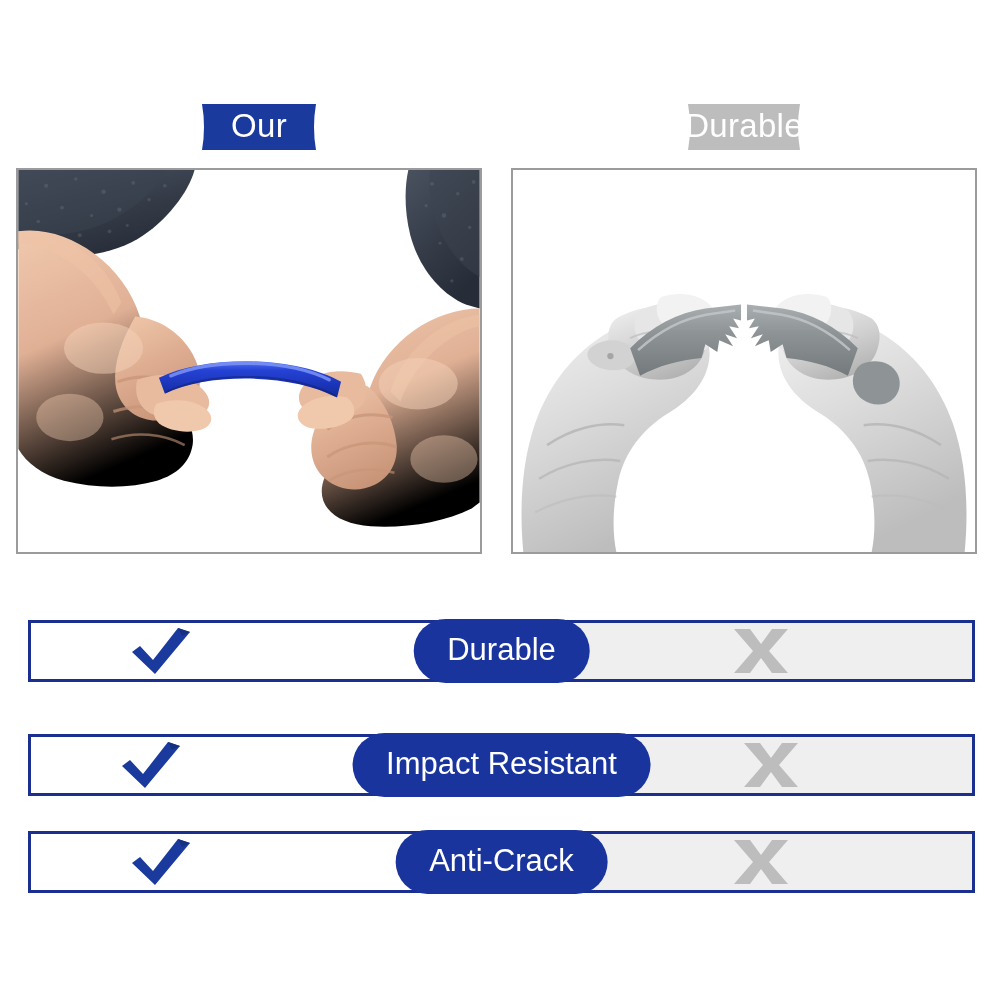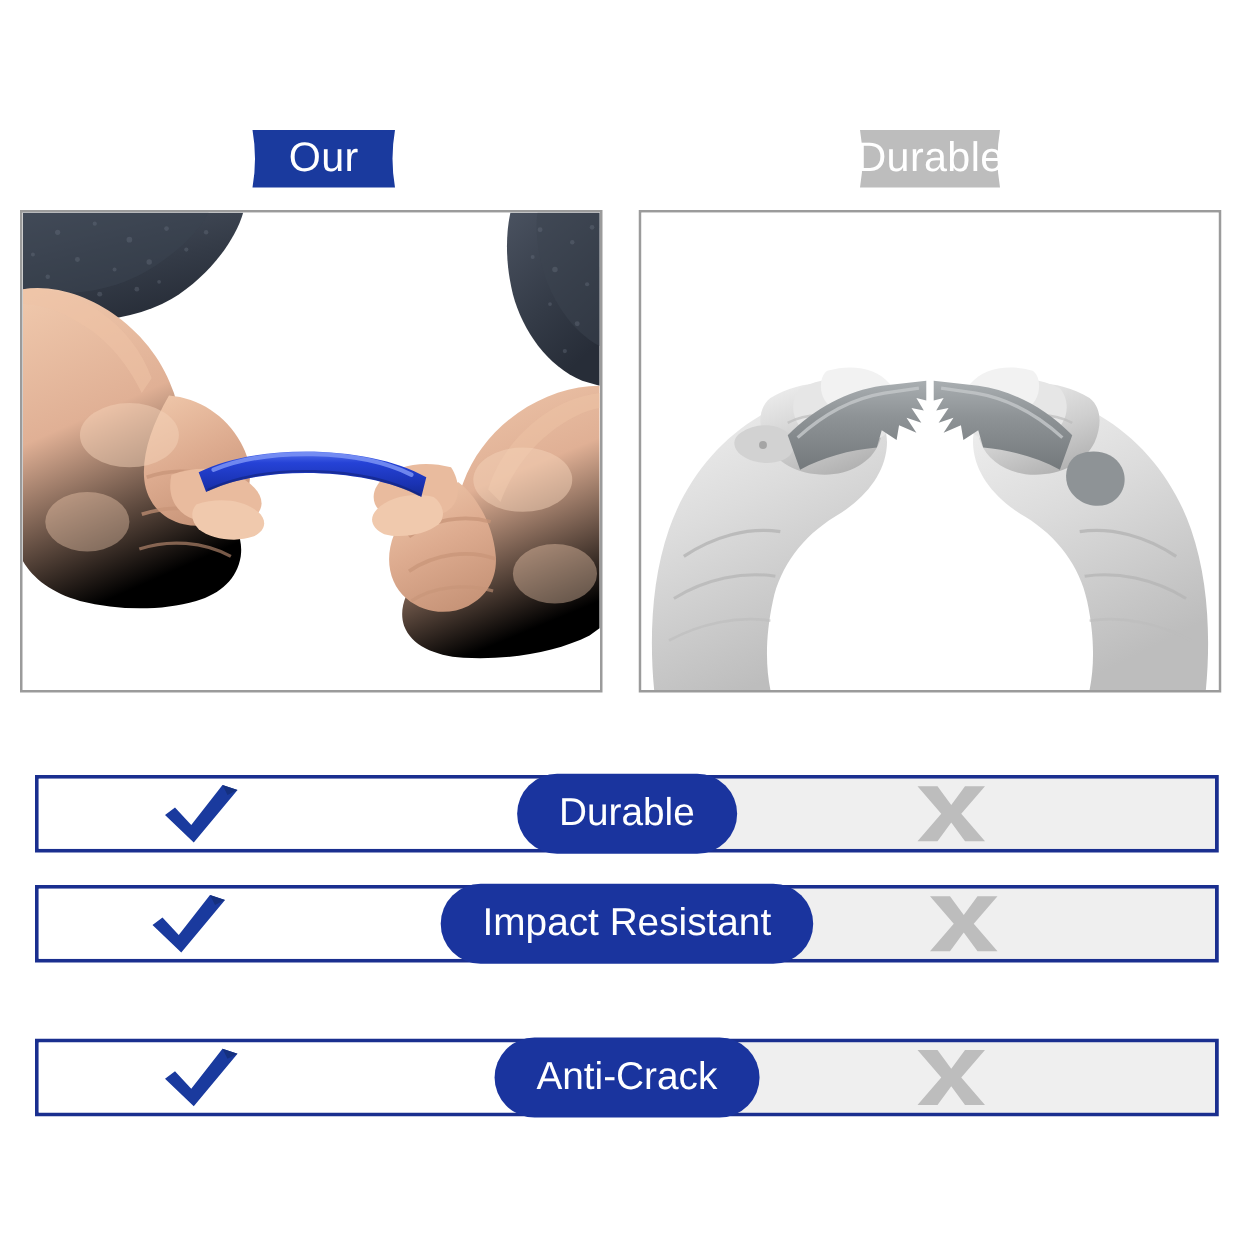--- a/index.html
+++ b/index.html
@@ -57,21 +57,21 @@
     position: absolute;
     left: 28px;
     width: 947px;
     height: 62px;
     border: 3px solid #1a2f8f;
     background: #ffffff;
     display: flex;
     align-items: center;
   }
   #bar-0 { top: 620px; }
-  #bar-1 { top: 708px; gap: 40px; }
+  #bar-1 { top: 734px; gap: 40px; }
   #bar-2 { top: 831px; align-items: flex-end; }
 
   .bar-left {
     position: relative;
     width: 50%;
     height: 100%;
     background: #ffffff;
     display: flex;
     align-items: center;
     justify-content: center;

